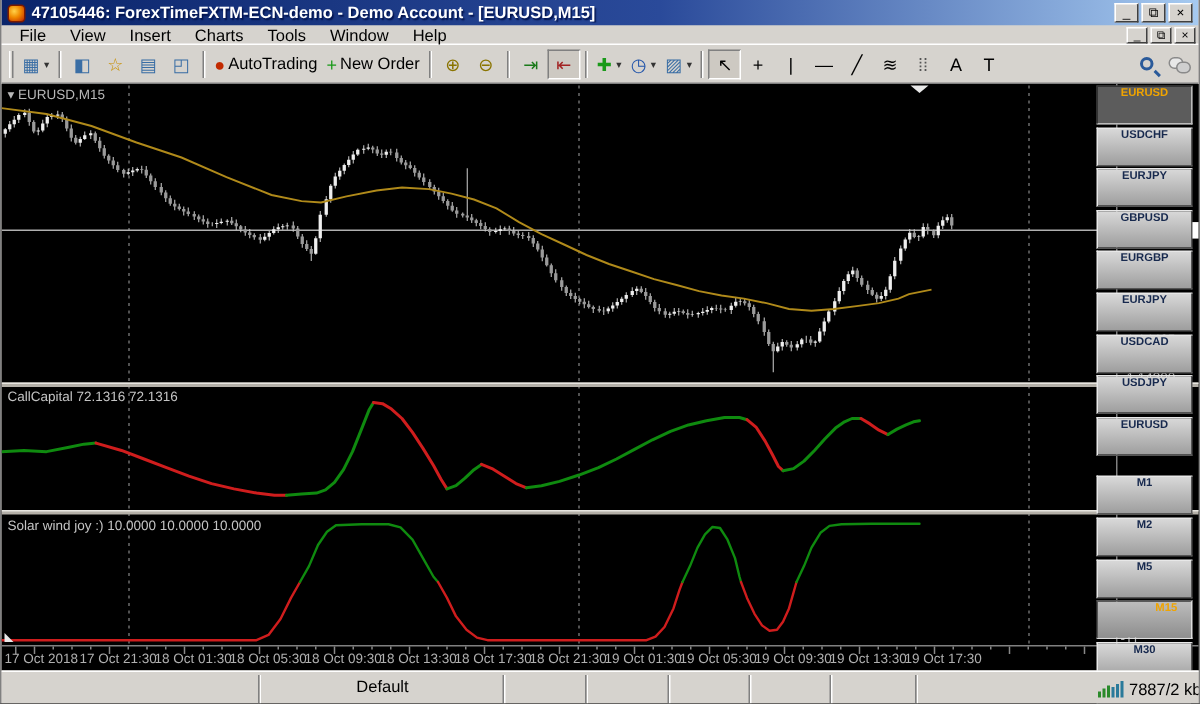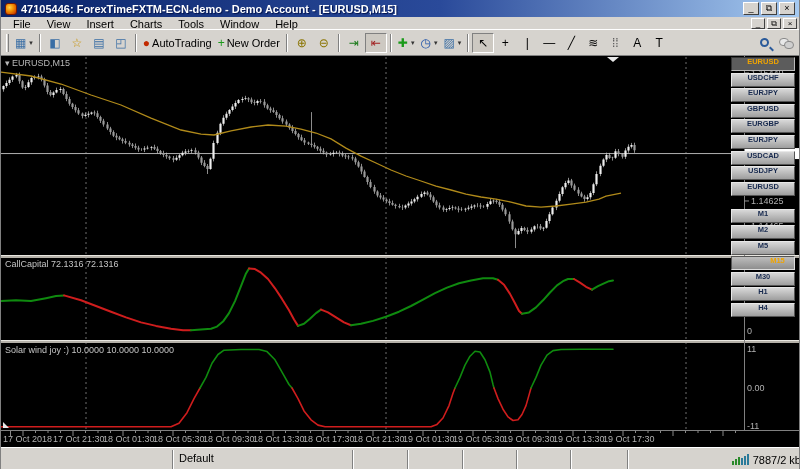--- a/index.html
+++ b/index.html
@@ -42,21 +42,21 @@
   .icon-chat{width:14px;height:9px;position:relative;}
   .icon-chat::before,.icon-chat::after{content:"";position:absolute;border:1px solid #8a8a8a;
       background:#e8e8e8;border-radius:4px;width:8px;height:6px;}
   .icon-chat::before{left:0;top:0;}
   .icon-chat::after{left:5px;top:3px;background:#cfcfcf;}
   
   .chart-area{position:absolute;left:0;top:56px;width:800px;height:391px;background:#000;}
   .chart-area svg{position:absolute;left:0;top:0;}
   
   .sidebar{position:absolute;left:729px;top:1px;width:66px;}
-  .sb-btn{width:64px;height:14px;margin:0 0 1.6px 1px;font-size:7.5px;font-weight:bold;color:#17294e;
+  .sb-btn{width:64px;height:26px;margin:0 0 1.6px 1px;font-size:7.5px;font-weight:bold;color:#17294e;
           background:linear-gradient(#d8d8d8,#9e9e9e);border:1px solid;border-color:#e8e8e8 #555 #555 #e8e8e8;
           text-align:center;line-height:8px;}
   .sb-btn.sel{background:#5c5c5c;color:#f0a400;border-color:#333 #bbb #bbb #333;}
   .sb-btn.seltf{background:linear-gradient(#bdbdbd,#8e8e8e);color:#f0a400;border-color:#555 #ddd #ddd #555;padding-left:29px;}
   .sb-gap{height:12px;}
   
   .statusbar{position:absolute;left:0;top:447px;width:800px;height:22px;background:#d6d3ce;
              border-top:1px solid #fff;display:flex;align-items:stretch;padding-top:2px;}
   .sb-cell{border-right:1px solid #808080;box-shadow:1px 0 0 #fff;font-size:11px;color:#000;
            padding:2px 4px 0 6px;white-space:nowrap;overflow:hidden;}
@@ -333,21 +333,21 @@
         <div class="sb-btn">M5</div>
         <div class="sb-btn seltf">M15</div>
         <div class="sb-btn">M30</div>
         <div class="sb-btn">H1</div>
         <div class="sb-btn">H4</div>
       </div>
   </div>
 
   <div class="statusbar" id="statusbar">
       <div class="sb-cell" style="width: 172px;"></div>
-      <div class="sb-cell" style="width: 180px;">Default</div>
+      <div class="sb-cell" style="width: 163px; text-align: center;">Default</div>
       <div class="sb-cell" style="width: 55px;"></div>
       <div class="sb-cell" style="width: 55px;"></div>
       <div class="sb-cell" style="width: 54px;"></div>
       <div class="sb-cell" style="width: 54px;"></div>
       <div class="sb-cell" style="width: 57px;"></div>
       <div class="sb-conn">
         <span class="conn-bars">
           <i style="height: 4px; background: rgb(42, 138, 42);"></i>
           <i style="height: 6px; background: rgb(42, 138, 42);"></i>
           <i style="height: 8px; background: rgb(42, 138, 42);"></i>

